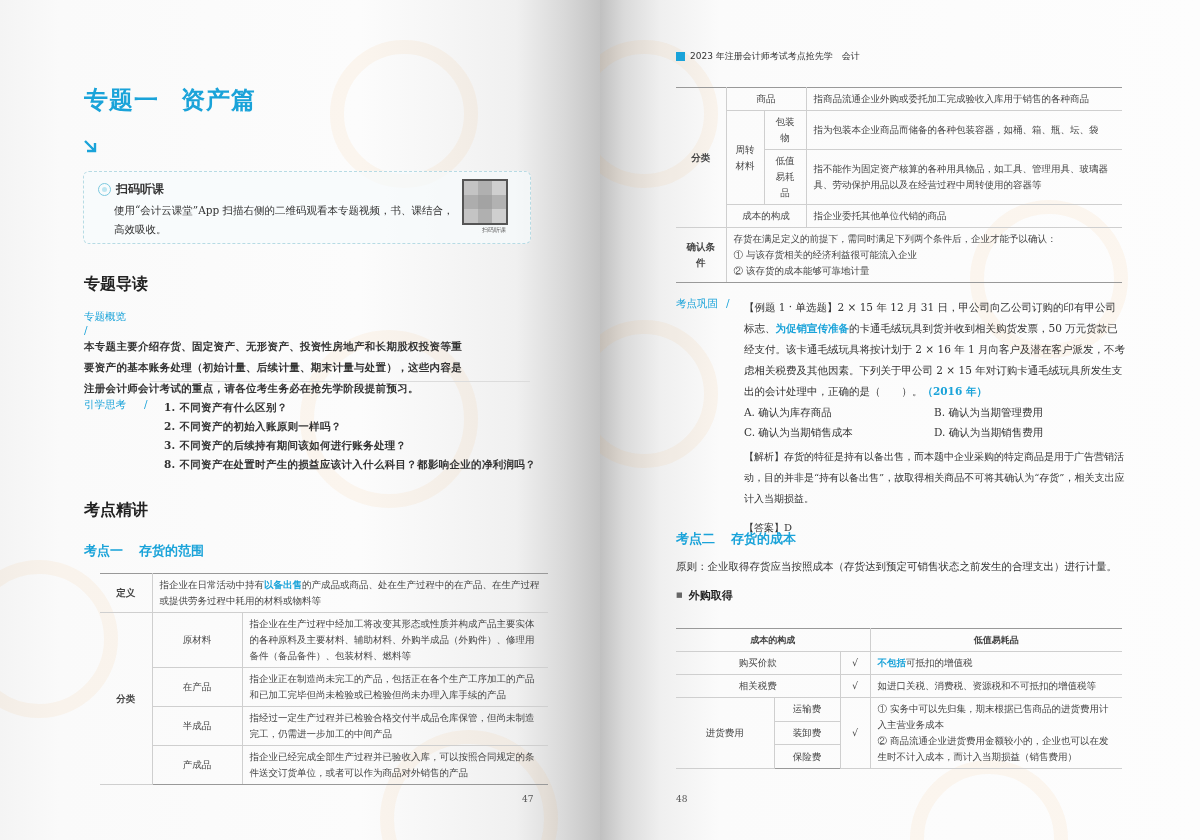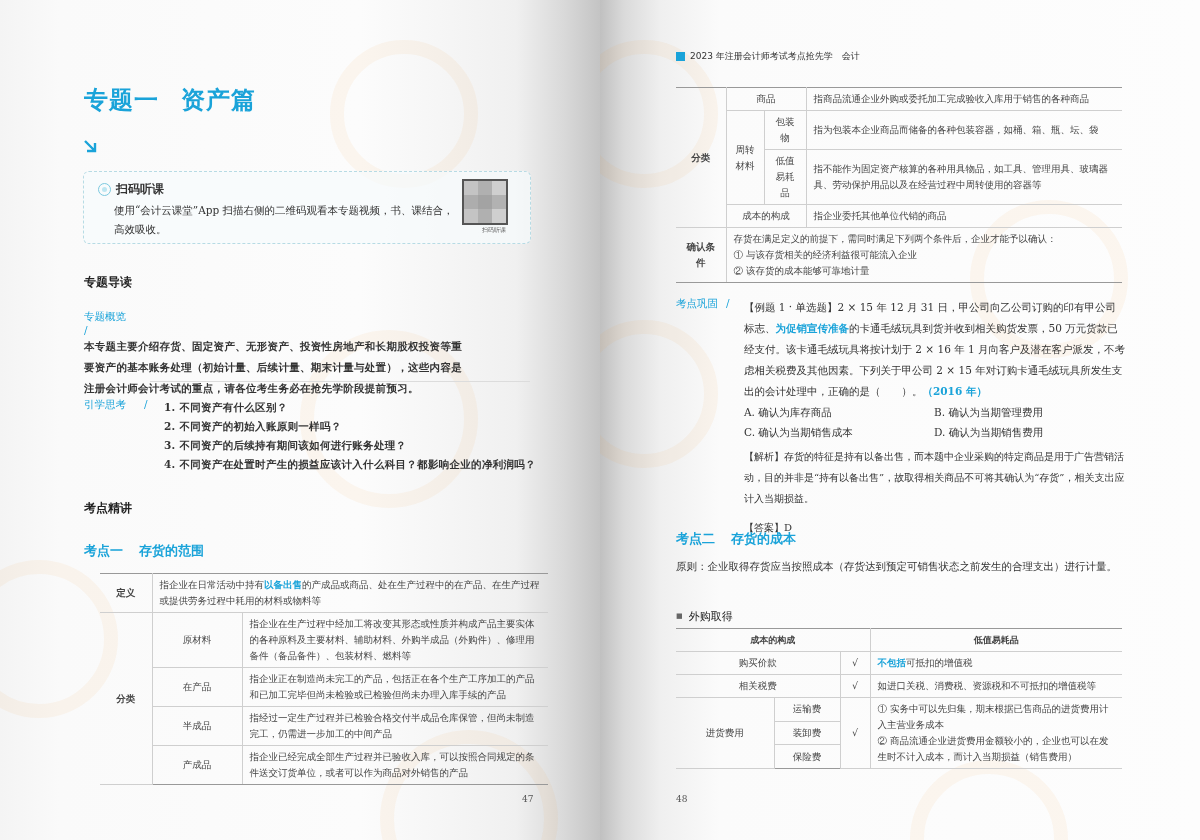--- a/index.html
+++ b/index.html
@@ -50,21 +50,21 @@
   .qr {
     position:absolute; right:22px; top:7px; width:42px; height:42px;
     background:
       linear-gradient(90deg,#c4c4c4 33%,#b0b0b0 33%,#b0b0b0 66%,#cfcfcf 66%);
     border:2px solid #555;
   }
   .qr::before { content:""; position:absolute; left:0; top:14px; width:42px; height:14px; background:rgba(150,150,150,0.5); }
   .qr-caption { position:absolute; right:24px; top:54px; font-size:6px; color:#666; }
 
   .h2 {
-    position:absolute; font-size:12px; font-weight:bold; color:#222;
+    position:absolute; font-size:16px; font-weight:bold; color:#222;
     font-family:Liberation Sans, sans-serif;
   }
   .label-row { position:absolute; display:flex; font-size:10.5px; }
   .label { color:#1aa3d9; width:60px; }
   .slash { color:#1aa3d9; width:20px; }
   .para { width:380px; line-height:21px; color:#333; letter-spacing:0.3px;font-weight:bold; }
   .divider { position:absolute; height:1px; background:#dcdcdc; }
   .list-item { line-height:19px; }
 
   .h3 { position:absolute; font-size:13px; color:#1aa3d9; font-weight:bold; }
@@ -90,21 +90,21 @@
   }
   .square-icon { width:9px; height:9px; background:#1aa3d9; display:inline-block; }
 
   .q-block { position:absolute; left:676px; top:297px; width:450px; font-size:10.5px; }
   .q-text { position:absolute; left:68px; top:0; width:382px; line-height:21px; color:#333; }
   .opts { display:grid; grid-template-columns:190px 190px; line-height:20px; }
   .analysis { line-height:21px; margin-top:4px; font-size:10px; }
   .answer { margin-top:8px; font-size:10px; }
 
   .page-num { position:absolute; font-size:9px; color:#555; }
-  .bullet-h { position:absolute; font-size:11px; font-weight:normal; color:#222; font-family:"DejaVu Sans","Liberation Sans",sans-serif;margin-top:21px; }
+  .bullet-h { position:absolute; font-size:11px; font-weight:bold; color:#222; font-family:"DejaVu Sans","Liberation Sans",sans-serif; }
   .bullet-h::before { content:"■"; font-size:7px; color:#666; margin-right:6px; vertical-align:2px; }
 </style>
 </head>
 <body>
 
 <div class="page page-left">
   <div class="wm" style="left:330px;top:40px;width:120px;height:120px;"></div>
   <div class="wm" style="left:300px;top:330px;width:150px;height:150px;"></div>
   <div class="wm" style="left:-40px;top:560px;width:130px;height:130px;"></div>
   <div class="wm" style="left:380px;top:730px;width:150px;height:150px;"></div>
@@ -137,21 +137,21 @@
 
   <div class="divider" style="left:150px;top:381px;width:380px;"></div>
 
   <div class="label-row" style="left:84px;top:398px;">
     <div class="label">引学思考</div>
     <div class="slash">/</div>
     <div class="para">
       <div class="list-item">1. 不同资产有什么区别？</div>
       <div class="list-item">2. 不同资产的初始入账原则一样吗？</div>
       <div class="list-item">3. 不同资产的后续持有期间该如何进行账务处理？</div>
-      <div class="list-item">4. 不同资产在处置时产生的损益应该计入什么科目？都影响企业的净利润吗？</div>
+      <div class="list-item">8. 不同资产在处置时产生的损益应该计入什么科目？都影响企业的净利润吗？</div>
     </div>
   </div>
 
   <div class="h2" style="left:84px;top:500px;">考点精讲</div>
 
   <div class="h3" style="left:84px;top:542px;">
     <span>考点一</span><span>存货的范围</span>
   </div>
 
   <table class="doc" style="left:100px;top:573px;width:448px;">

